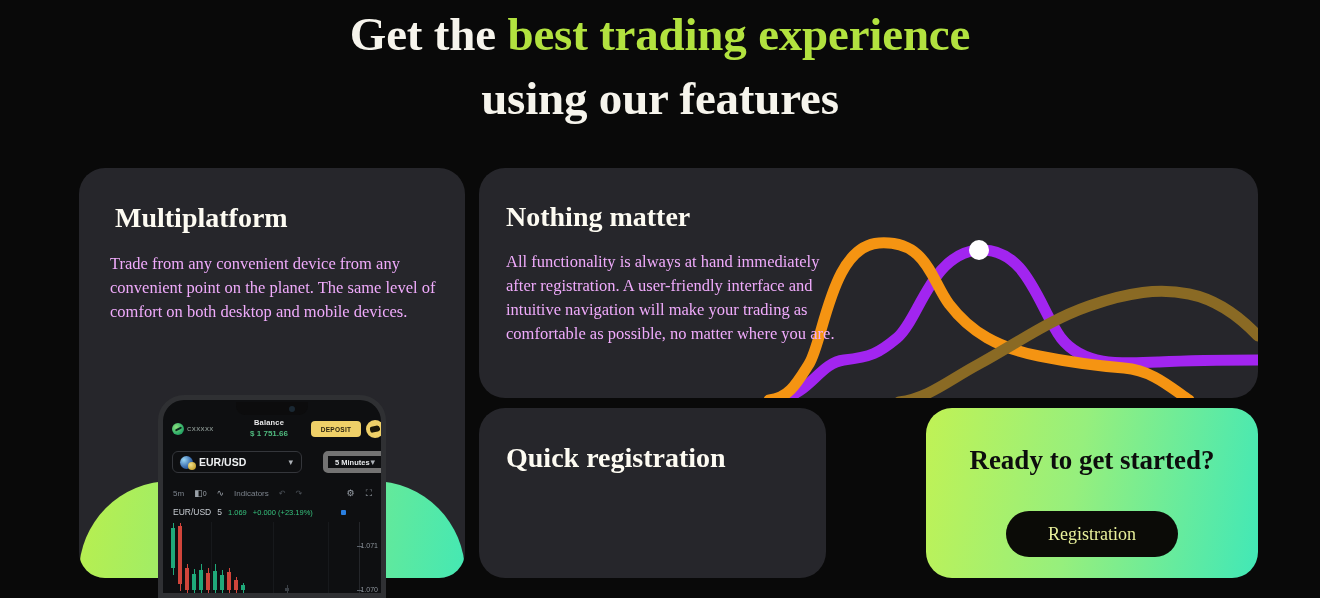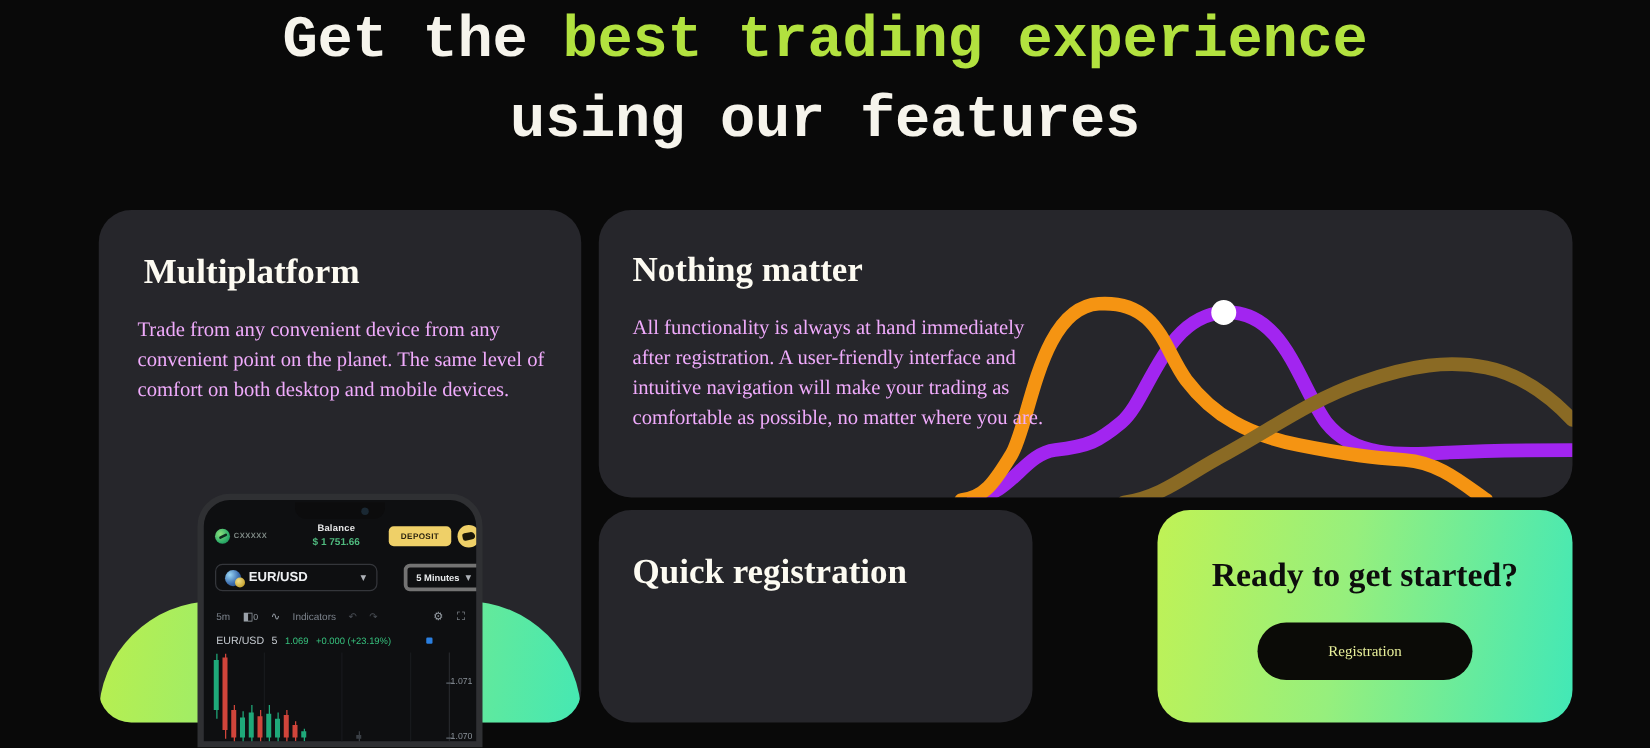--- a/index.html
+++ b/index.html
@@ -7,21 +7,21 @@
     width:1320px; height:598px; overflow:hidden;
     background:#090909;
     font-family:"Liberation Serif", serif;
   }
   .page{ position:relative; width:1320px; height:598px; background:#090909; }
 
   
   .headline{
     position:absolute; left:0; top:2px; width:1320px;
     text-align:center;
-    font-family:Liberation Mono, monospace;
+    font-family:Liberation Serif, serif;
     font-weight:700;
     font-size:47px;
     line-height:64px;
     letter-spacing:-0.2px;
     color:#f6f4ec;
   }
   .headline .accent{ color:#b2e23f; }
 
   
   .card{
@@ -144,21 +144,21 @@
     border-radius:50%;
     background:radial-gradient(circle at 35% 35%,#f1e08a 0%,#c9a634 70%,#8a6d14 100%);
   }
   .pair-name{
     font-family:"Liberation Sans", sans-serif;
     font-size:10.5px; font-weight:700; color:#eef0f2;
   }
   .chev{ margin-left:auto; margin-right:8px; color:#aeb2b8; font-size:9px; line-height:1; }
   .tf-select{
     position:absolute; left:160px; top:1px; width:72px; height:22px;
-    border:3px solid #737373; border-radius:5px;
+    border:5px solid #737373; border-radius:5px;
     display:flex; align-items:center; padding:0 7px;
   }
   .tf-name{
     font-family:"Liberation Sans", sans-serif;
     font-size:7.5px; font-weight:700; color:#e7e9eb;
   }
 
   .ph-toolbar{
     position:relative; height:22px; margin-top:4px;
     display:flex; align-items:center; gap:10px; padding-left:10px;
@@ -207,24 +207,24 @@
   #card-cta{
     left:926px; top:408px; width:332px; height:170px;
     background:linear-gradient(100deg,#c0f255 0%, #96ef7d 45%, #41e8b7 100%);
     display:flex; flex-direction:column; align-items:center;
   }
   #card-cta h3{
     position:static; margin-top:36px;
     font-size:27px; color:#0d0d0d; font-weight:700;
   }
   .reg-btn{
-    margin-top:22px; width:172px; height:46px; border-radius:25px;
+    margin-top:35px; width:172px; height:46px; border-radius:25px;
     background:#0b0b07; border:none; cursor:pointer;
     font-family:"Liberation Serif", serif;
-    font-size:12px; color:#e8f09a;
+    font-size:18px; color:#e8f09a;
     display:flex; align-items:center; justify-content:center;
   }
 </style>
 </head>
 <body>
 
 <div class="page">
 
   <div class="headline">
     <div>

